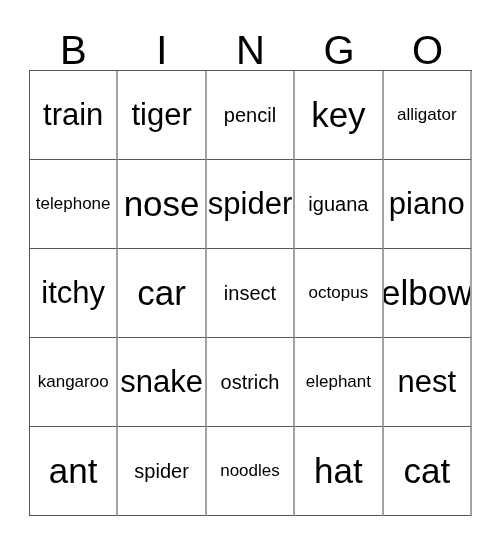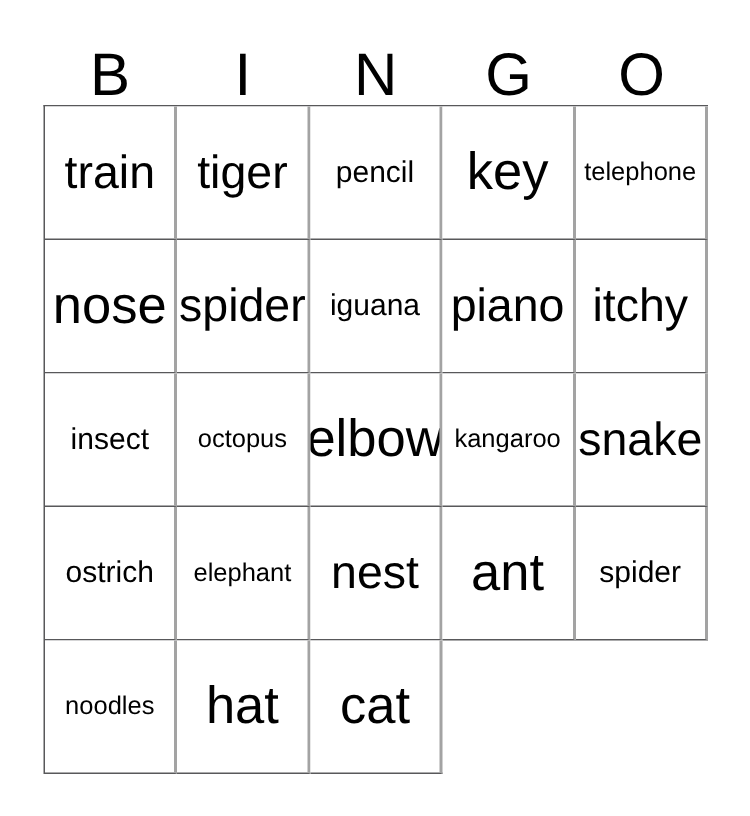--- a/index.html
+++ b/index.html
@@ -102,39 +102,45 @@
     </div>
     <div class="cell">
       <span class="cell-text fs-lg">tiger</span>
     </div>
     <div class="cell">
       <span class="cell-text fs-md">pencil</span>
     </div>
     <div class="cell">
       <span class="cell-text fs-xl">key</span>
     </div>
+    <div class="cell">
+      <span class="cell-text fs-sm">alligator</span>
+    </div>
 
     <div class="cell">
       <span class="cell-text fs-sm">telephone</span>
     </div>
     <div class="cell">
       <span class="cell-text fs-xl">nose</span>
     </div>
     <div class="cell">
       <span class="cell-text fs-lg">spider</span>
     </div>
     <div class="cell">
       <span class="cell-text fs-md">iguana</span>
     </div>
     <div class="cell">
       <span class="cell-text fs-lg">piano</span>
     </div>
 
     <div class="cell">
       <span class="cell-text fs-lg">itchy</span>
+    </div>
+    <div class="cell">
+      <span class="cell-text fs-xl">car</span>
     </div>
     <div class="cell">
       <span class="cell-text fs-md">insect</span>
     </div>
     <div class="cell">
       <span class="cell-text fs-sm">octopus</span>
     </div>
     <div class="cell">
       <span class="cell-text fs-xl">elbow</span>
     </div>

